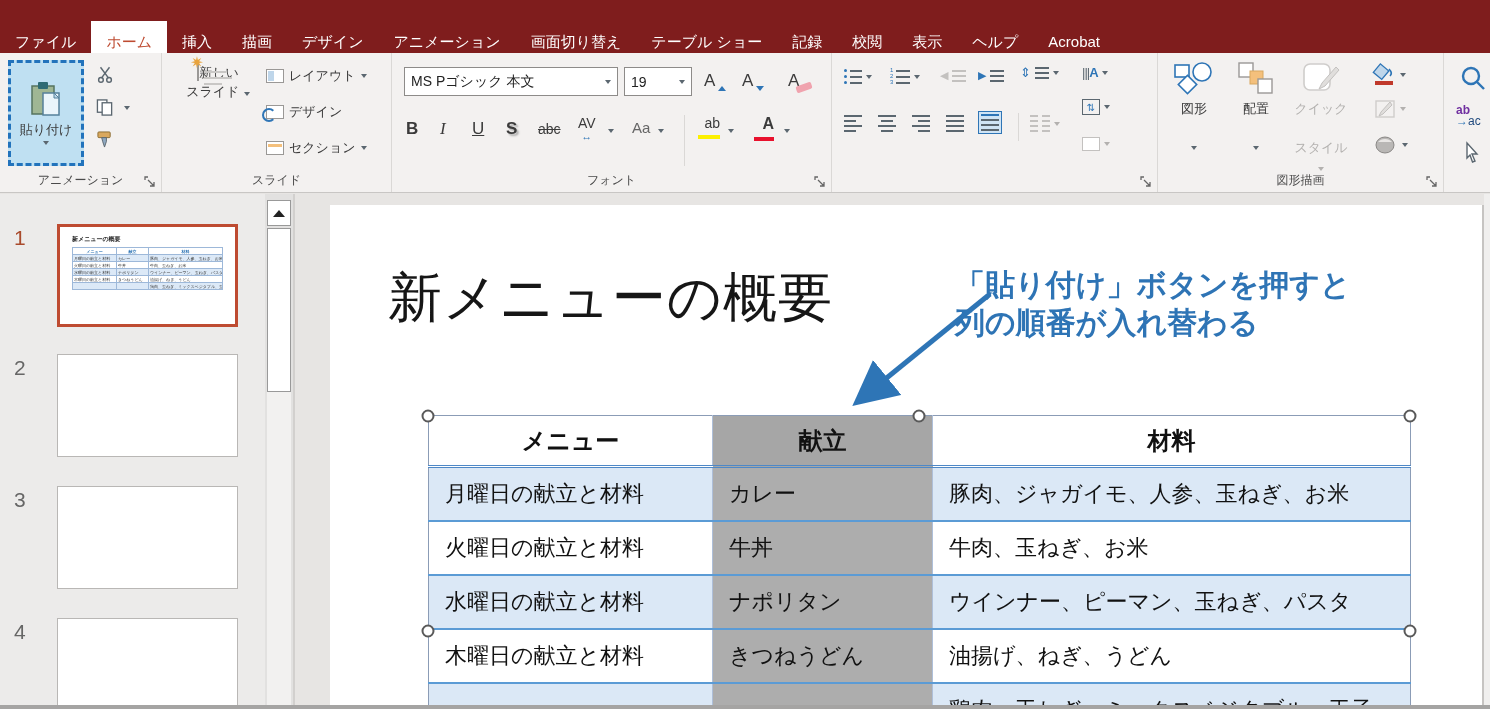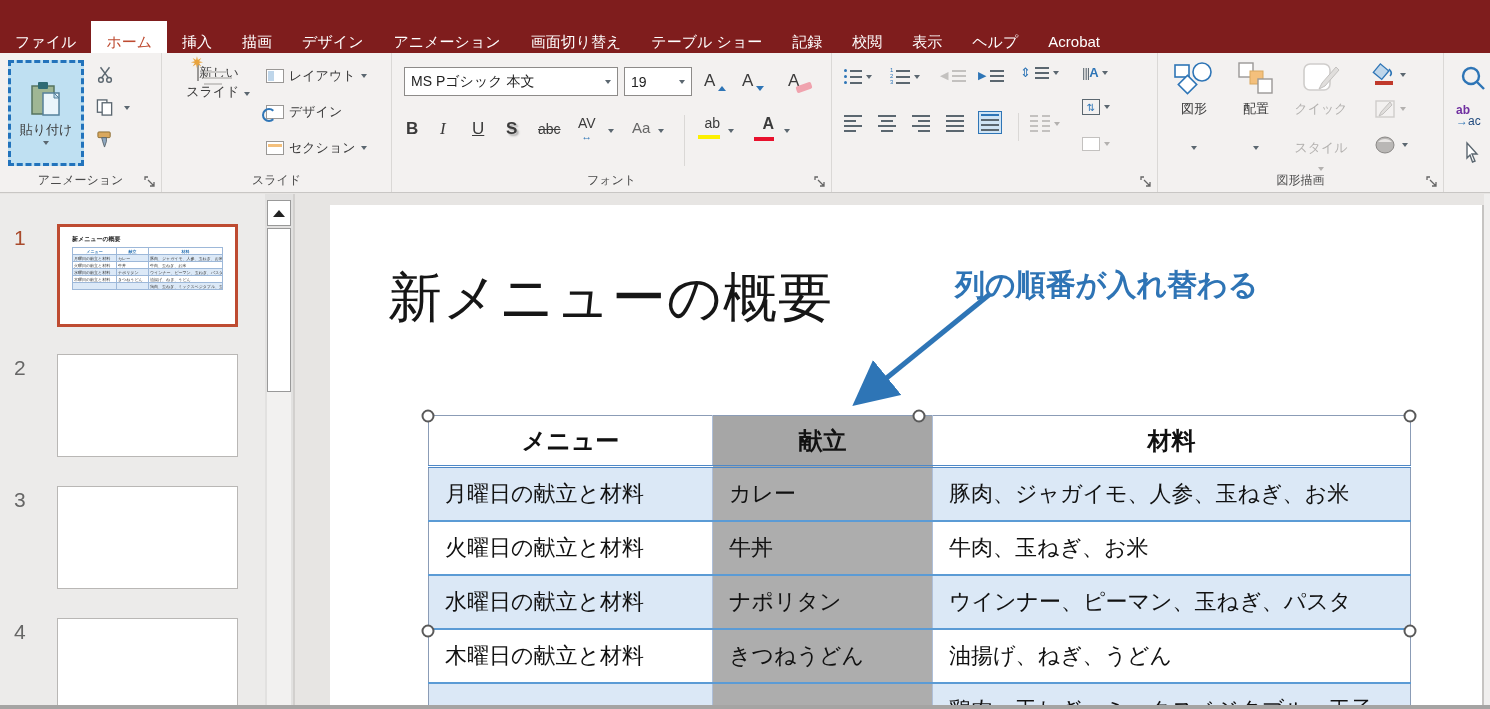--- a/index.html
+++ b/index.html
@@ -516,20 +516,21 @@
 <div id="panel-divider"></div>
 
 <div id="canvas"></div>
 <div id="slide"></div>
 <div id="right-edge-line"></div>
 <div id="right-track"></div>
 
 <div id="slide-title">新メニューの概要</div>
 
 <div id="annotation">
+  <div>「貼り付け」ボタンを押すと</div>
   <div>列の順番が入れ替わる</div>
 </div>
 
 <table id="slide-table">
   <colgroup>
       <col style="width:284px">
       <col style="width:220px">
       <col style="width:478px">
     </colgroup>
   <thead>

